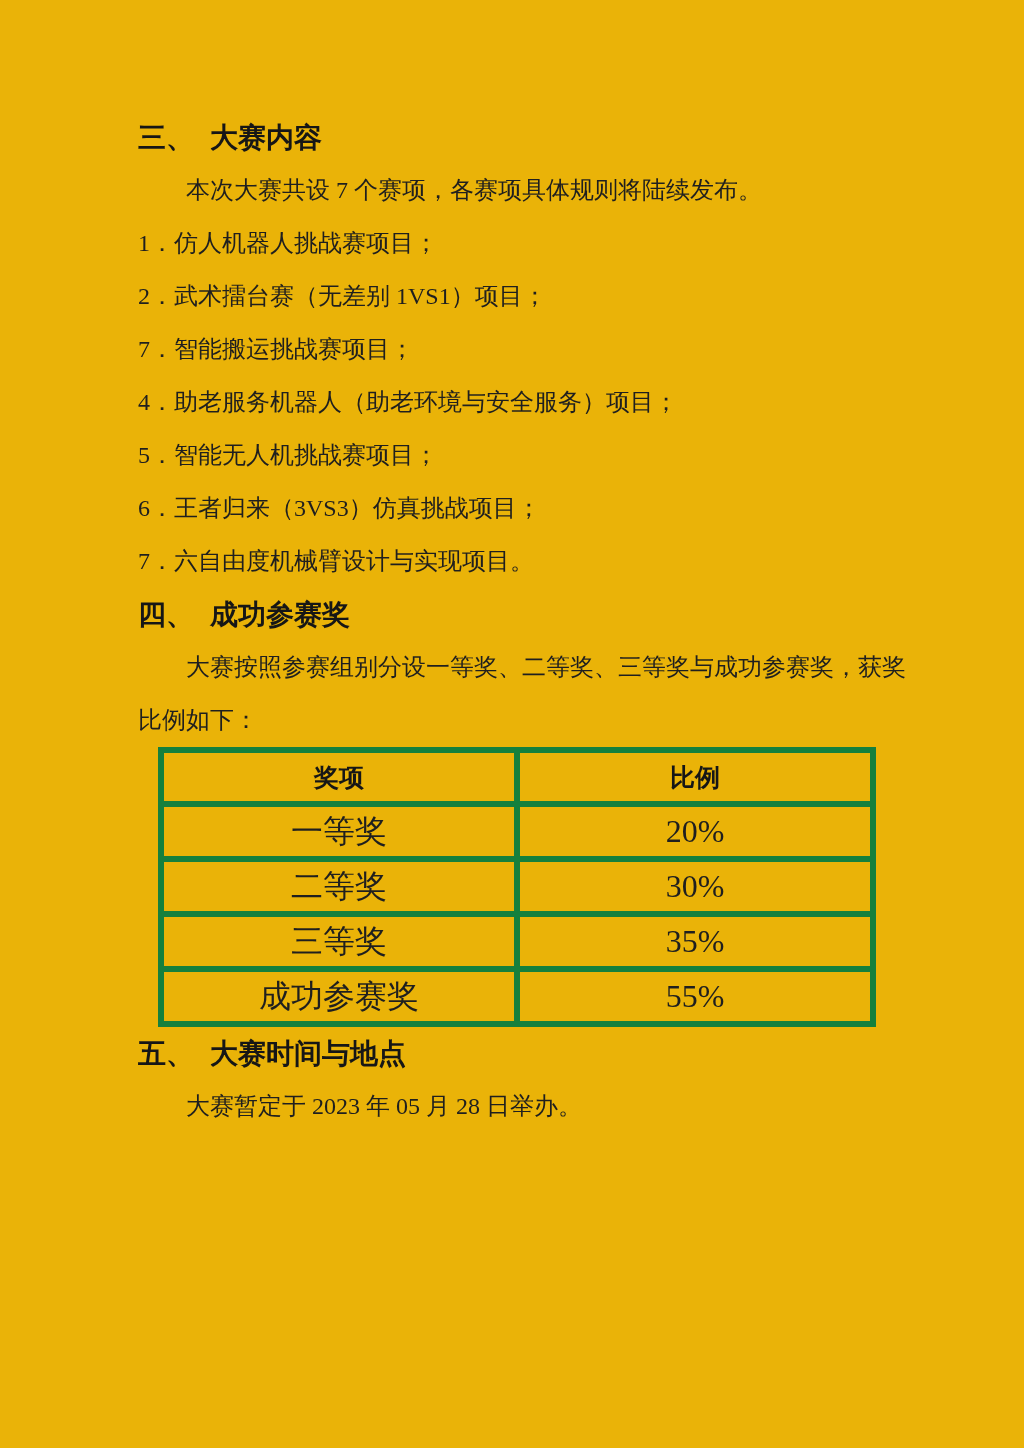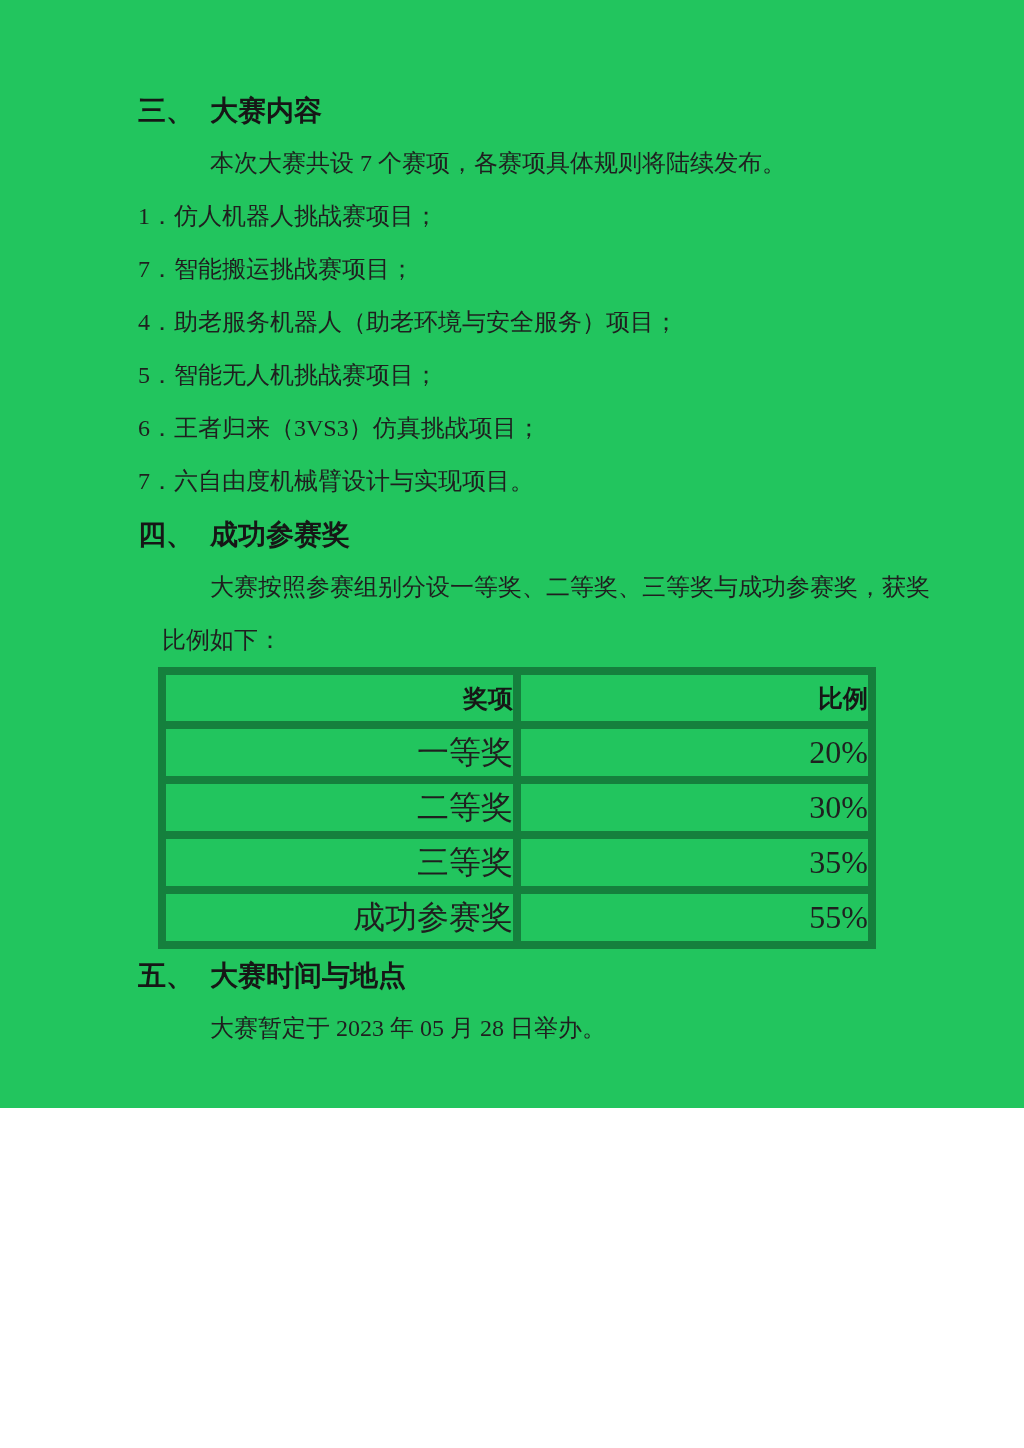--- a/index.html
+++ b/index.html
@@ -4,51 +4,51 @@
 <style>
   * { margin: 0; padding: 0; box-sizing: border-box; }
   html, body { background: #ffffff; }
   body {
     width: 1024px; height: 1448px;
     font-family: "Liberation Serif", "DejaVu Serif", serif;
     color: #1f1f1f;
     overflow: hidden;
   }
   .page {
-    width: 1024px; height: 1108px;
-    background: #22c55e;
-    padding: 84px 100px 0 138px;
+    width: 1024px; height: 1448px;
+    background: #eab308;
+    padding: 111px 100px 0 138px;
   }
   .sec-heading {
     font-family: "Liberation Sans", "DejaVu Sans", sans-serif;
     font-weight: 700;
     font-size: 28px;
     line-height: 53px;
     color: #161616;
     white-space: nowrap;
   }
   .sec-heading .h-num { margin-right: 16px; }
   .body-text {
     font-size: 24px;
     line-height: 53px;
     color: #1f1f1f;
   }
   .first-indent { text-indent: 48px; }
-  .wrap-block { width: 775px; margin-left: 24px; }
+  .wrap-block { width: 775px; }
   .list-item { white-space: nowrap; }
   .awards-table {
     border-collapse: collapse;
     margin-left: 20px;
     width: 718px;
     border: 3px solid #161616;
     table-layout: fixed;
   }
   .awards-table th, .awards-table td {
-    border: 8px solid #15803d;
-    text-align: right;
+    border: 6px solid #15803d;
+    text-align: center;
     vertical-align: middle;
     padding: 0;
   }
   .awards-table th {
     font-family: "Liberation Sans", "DejaVu Sans", sans-serif;
     font-weight: 700;
     font-size: 25px;
     height: 54px;
     color: #161616;
   }
@@ -65,20 +65,21 @@
 <div class="page">
 
   <div class="sec-heading">
     <span class="h-num">三、</span><span>大赛内容</span>
   </div>
 
   <p class="body-text first-indent wrap-block">本次大赛共设 7 个赛项，各赛项具体规则将陆续发布。</p>
 
   <div>
     <p class="body-text list-item">1．仿人机器人挑战赛项目；</p>
+    <p class="body-text list-item">2．武术擂台赛（无差别 1VS1）项目；</p>
     <p class="body-text list-item">7．智能搬运挑战赛项目；</p>
     <p class="body-text list-item">4．助老服务机器人（助老环境与安全服务）项目；</p>
     <p class="body-text list-item">5．智能无人机挑战赛项目；</p>
     <p class="body-text list-item">6．王者归来（3VS3）仿真挑战项目；</p>
     <p class="body-text list-item">7．六自由度机械臂设计与实现项目。</p>
   </div>
 
   <div class="sec-heading">
     <span class="h-num">四、</span><span>成功参赛奖</span>
   </div>

